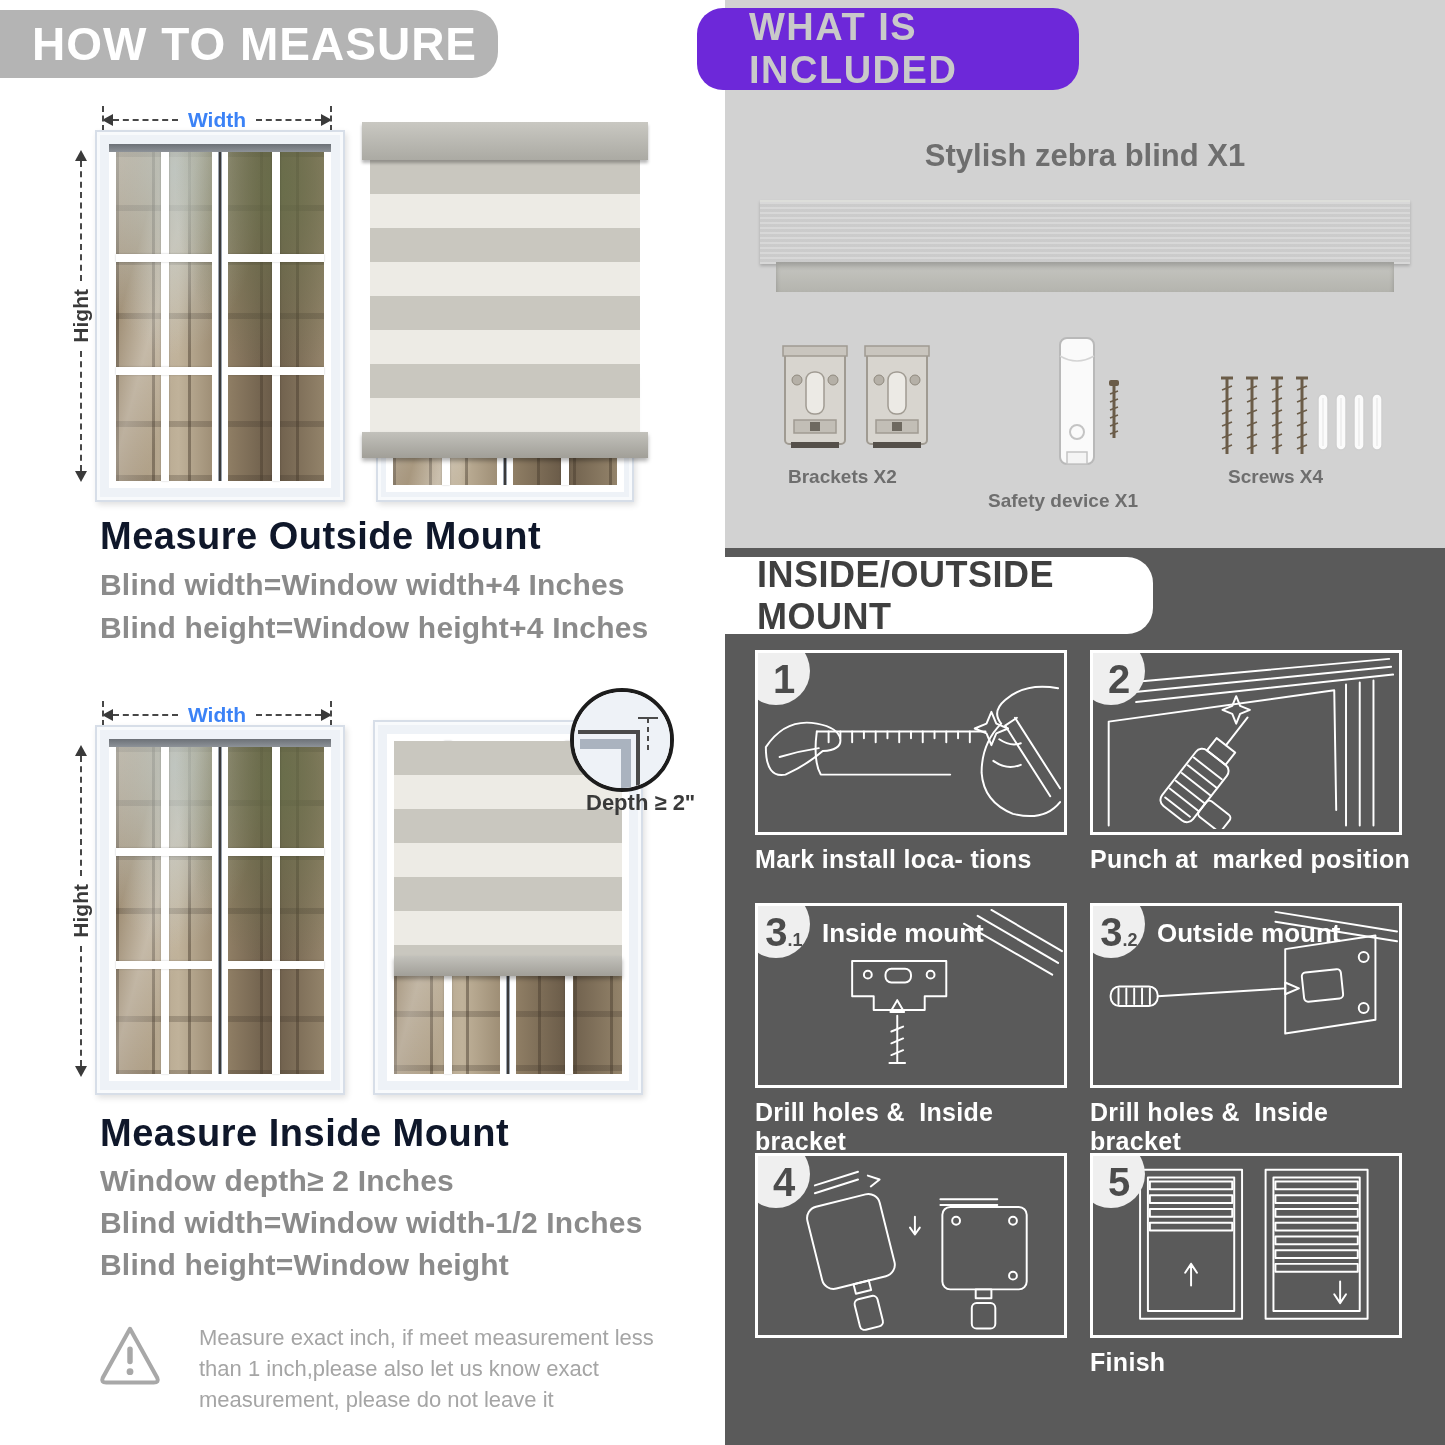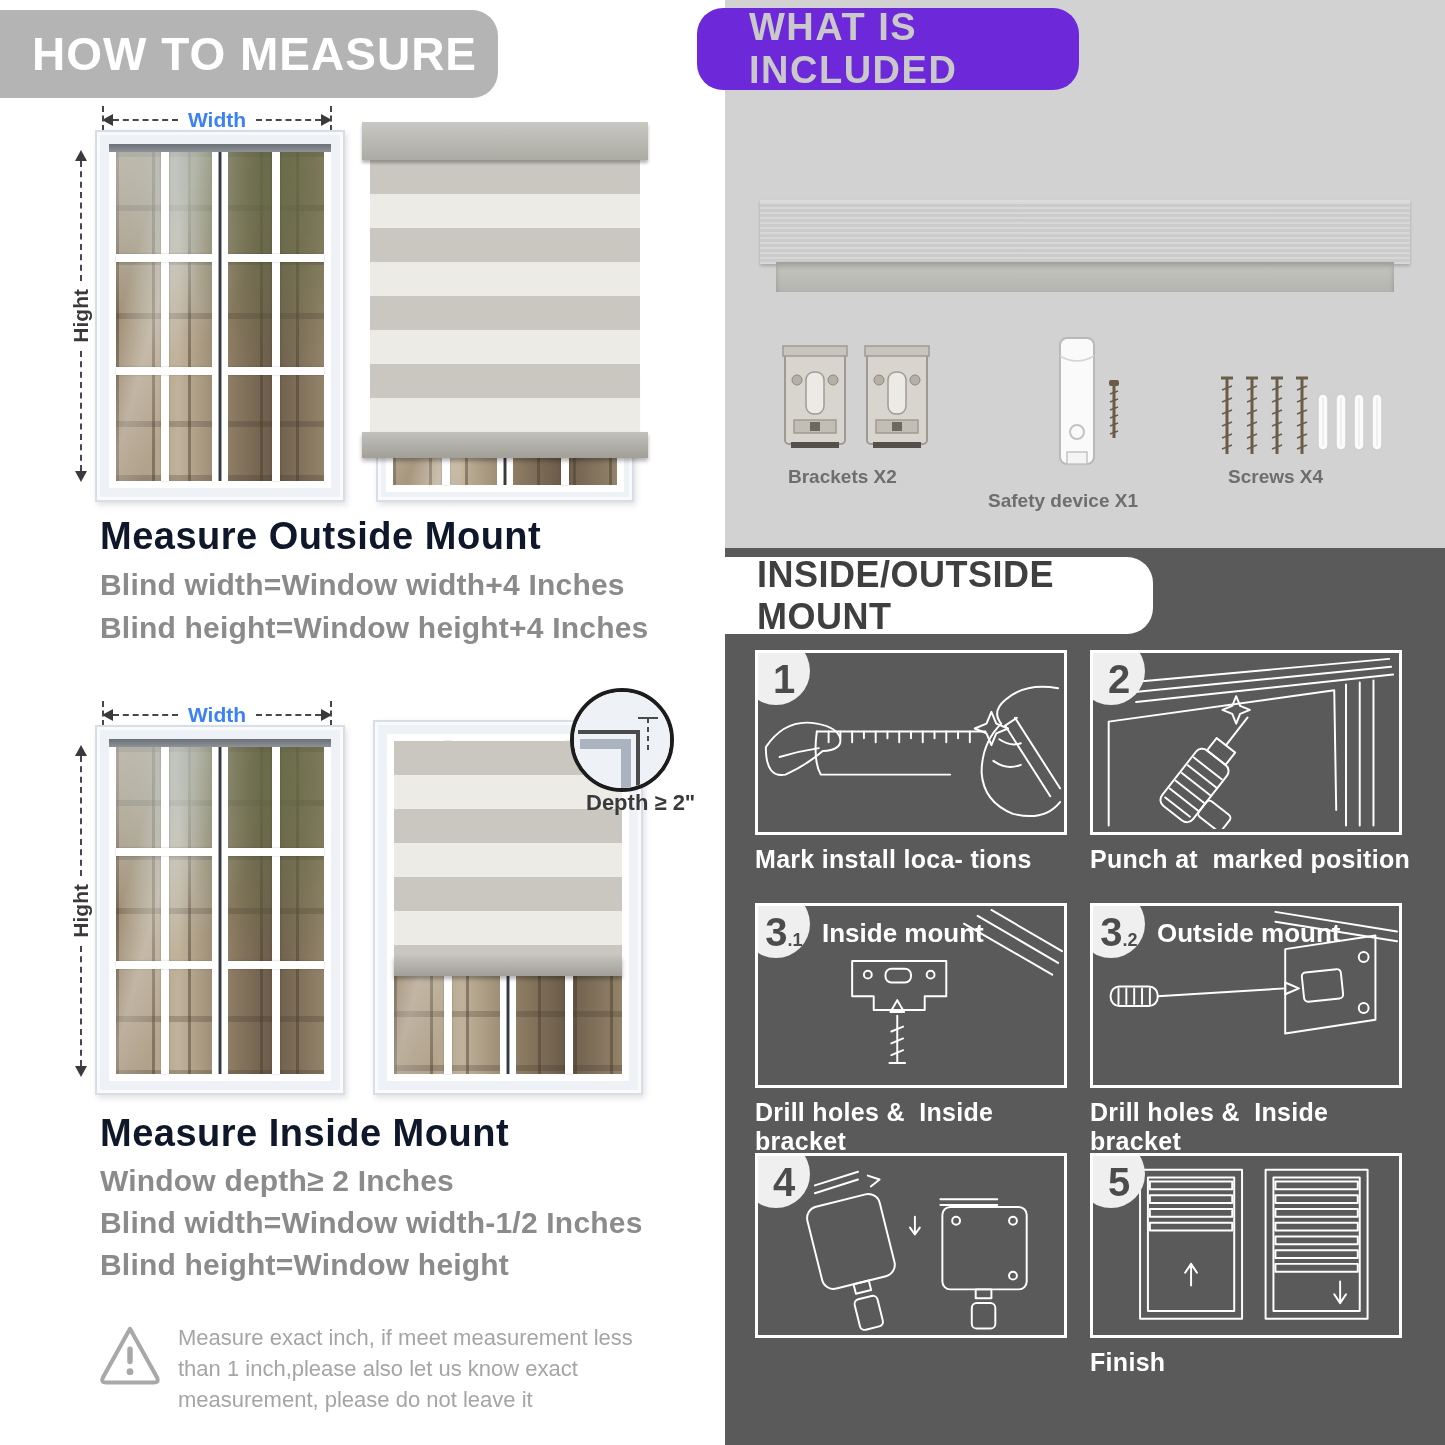--- a/index.html
+++ b/index.html
@@ -1,21 +1,21 @@
 <!DOCTYPE html>
 <html><head>
 <meta charset="utf-8">
 <style>
   html,body{margin:0;padding:0;background:#fff;}
   .page{position:relative;width:1445px;height:1445px;background:#fff;overflow:hidden;
         font-family:"Liberation Sans",sans-serif;}
   .abs{position:absolute;}
 
   
-  .howto-bar{left:0;top:10px;width:498px;height:88px;background:#b4b4b4;
+  .howto-bar{left:0;top:10px;width:498px;height:68px;background:#b4b4b4;
     border-radius:0 26px 26px 0;display:flex;align-items:center;padding-left:32px;
     color:#fff;font-size:46px;font-weight:bold;letter-spacing:1px;box-sizing:border-box;}
 
   
   .dimw{display:flex;align-items:center;height:20px;}
   .dimw .dl{flex:1;border-top:2px dashed #474747;}
   .dimw .ah{width:0;height:0;border-top:6px solid transparent;border-bottom:6px solid transparent;}
   .dimw .ah.l{border-right:11px solid #3a3a3a;}
   .dimw .ah.r{border-left:11px solid #3a3a3a;}
   .dimw .lbl{margin:0 10px;font-weight:bold;font-size:21px;color:#3b82f6;}
@@ -51,21 +51,21 @@
   
   .stripes{background:repeating-linear-gradient(to bottom,#c9c7bf 0 34px,#edebe5 34px 68px);}
   .cassette{background:linear-gradient(#c9c8c2,#abaaa3);box-shadow:0 3px 3px rgba(0,0,0,.28);}
   .rail{background:linear-gradient(#c2c1bb,#a19f98);box-shadow:0 3px 4px rgba(0,0,0,.3);}
 
   .mag{border-radius:50%;border:4px solid #1c1c1c;background:#fff;overflow:hidden;}
   .depth-lbl{font-weight:bold;font-size:22px;color:#3a3a3a;}
 
   .h-dark{font-weight:bold;font-size:38px;color:#0f172a;letter-spacing:.5px;}
   .p-gray{font-weight:bold;font-size:30px;color:#8b8b8b;letter-spacing:.2px;}
-  .warn-text{font-size:22px;color:#a5a5a5;line-height:31px;}
+  .warn-text{font-size:22px;color:#a5a5a5;line-height:31px;margin-left:21px;}
 
   
   .panel-light{left:725px;top:0;width:720px;height:548px;background:#d2d2d2;}
   .included-bar{left:697px;top:8px;width:382px;height:82px;background:#6d28d9;border-radius:26px;
     display:flex;align-items:center;padding-left:52px;box-sizing:border-box;
     color:#c9c9c9;font-size:38px;font-weight:bold;letter-spacing:1.5px;}
   .product-lbl{left:725px;top:138px;width:720px;text-align:center;
     font-size:31px;font-weight:bold;color:#6e6e6e;}
   .hr-main{left:760px;top:200px;width:650px;height:62px;
     background:linear-gradient(#cecec9,#b0b0aa);border-top:2px solid #dddeda;
@@ -216,20 +216,21 @@
     <div>than 1 inch,please also let us know exact</div>
     <div>measurement, please do not leave it</div>
   </div>
 
   <div class="abs panel-light"></div>
 
   <div class="abs included-bar">
     <span>WHAT IS INCLUDED</span>
   </div>
 
+  <div class="abs product-lbl">Stylish zebra blind X1</div>
 
   <div class="abs hr-main"></div>
   <div class="abs hr-sub"></div>
 
   <svg class="abs" style="left:782px;top:342px;" width="148" height="114" viewBox="0 0 148 114">
     <g>
       <rect x="3" y="10" width="60" height="92" rx="4" fill="#d8d5cf" stroke="#a09b92" stroke-width="2"></rect>
       <rect x="1" y="4" width="64" height="10" fill="#c9c5be" stroke="#a09b92" stroke-width="1.5"></rect>
       <rect x="24" y="30" width="18" height="42" rx="8" fill="#eceae5" stroke="#a09b92" stroke-width="1.5"></rect>
       <circle cx="15" cy="38" r="5" fill="#b5b0a7" stroke="#8f897e"></circle>

